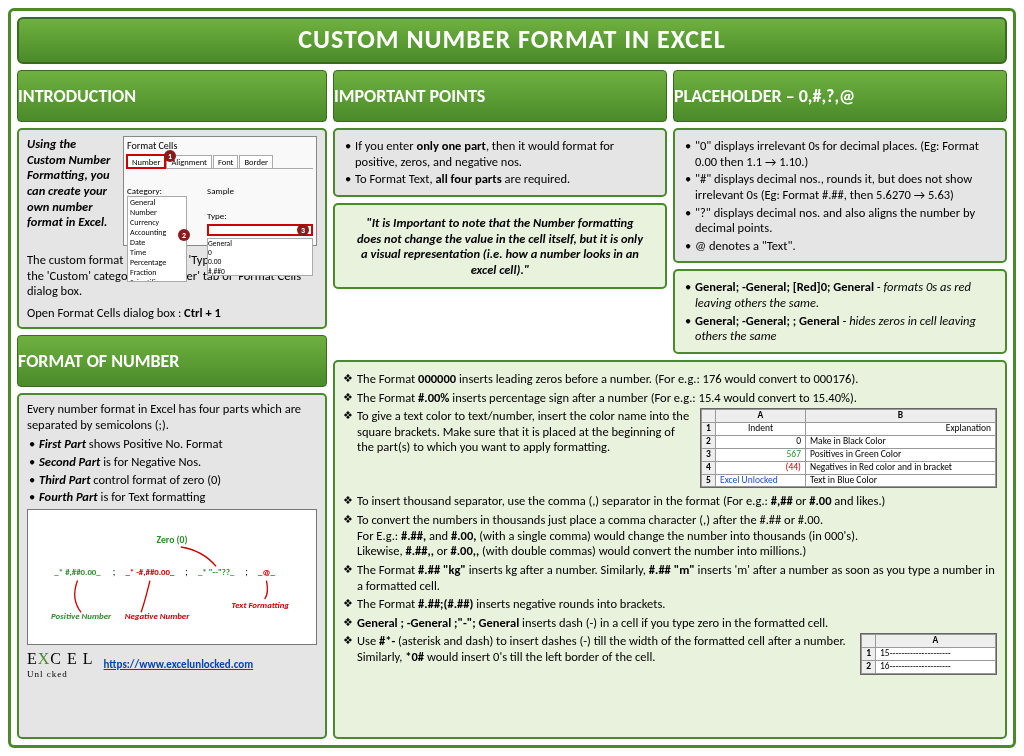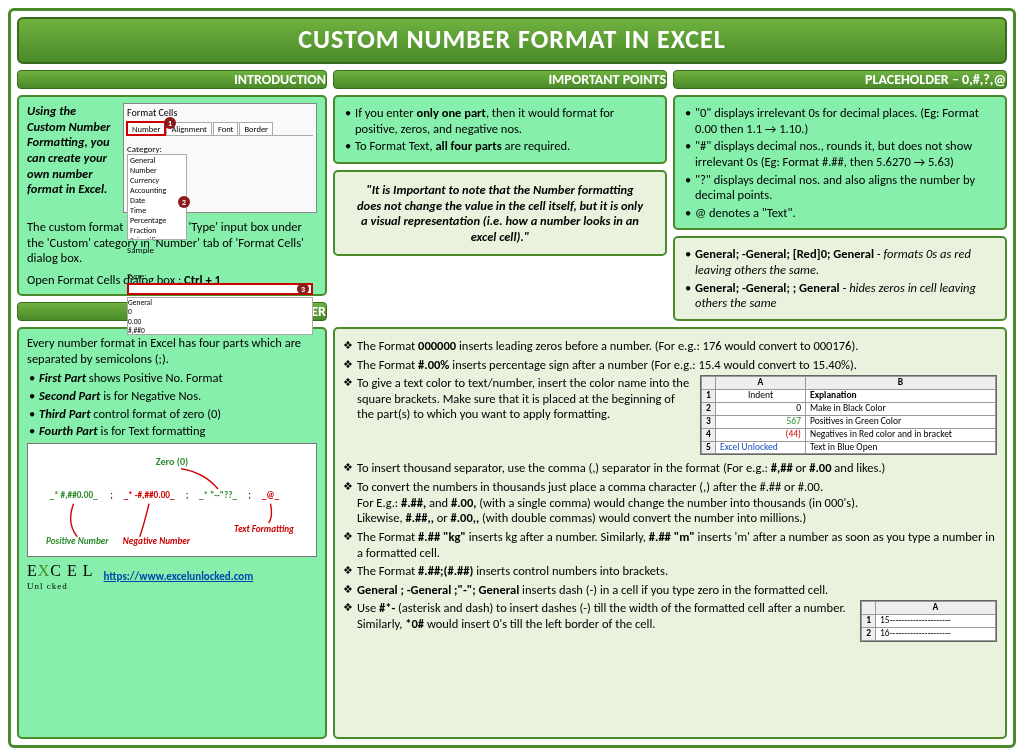--- a/index.html
+++ b/index.html
@@ -40,31 +40,31 @@
     min-height: 0;
   }
   .leftcol { width: 310px; display: flex; flex-direction: column; gap: 6px; }
   .rightcol { flex: 1; display: flex; flex-direction: column; gap: 6px; min-width: 0; }
   .row2 { display: flex; gap: 6px; }
   .half { flex: 1; display: flex; flex-direction: column; gap: 6px; }
   .hdr {
     background: linear-gradient(#6fb13f, #4a8a2a);
     color: #fff;
     font-weight: 700;
-    text-align: right;
+    text-align: left;
     border-radius: 4px;
-    padding: 0 0;
-    font-size: 14px;
+    padding: 14px 0;
+    font-size: 18px;
     border: 1px solid #3a6a20;
   }
   .box {
     border: 2px solid #4a8a2a;
     border-radius: 5px;
     padding: 6px 8px;
-    background: #86efac;
+    background: #e5e5e5;
   }
   .box.tint { background: #e8f2dc; }
   ul.bul { list-style: none; padding-left: 0; }
   ul.bul > li { position: relative; padding-left: 12px; margin: 2px 0; }
   ul.bul > li::before { content: "•"; position: absolute; left: 2px; }
   ul.dia { list-style: none; padding-left: 0; }
   ul.dia > li { position: relative; padding-left: 14px; margin: 3px 0; }
   ul.dia > li::before { content: "❖"; position: absolute; left: 0; font-size: 11px; top: 1px; }
   b { font-weight: 700; }
   i { font-style: italic; }
@@ -77,27 +77,27 @@
     font-size: 9px;
     padding: 3px;
     position: relative;
     height: 110px;
   }
   .dlg-title { font-size: 10px; margin-bottom: 2px; }
   .tabs { display: flex; gap: 1px; border-bottom: 1px solid #aaa; }
   .tab { padding: 1px 4px; border: 1px solid #aaa; border-bottom: none; background: #fff; font-size: 8.5px; }
   .tab.sel { outline: 2px solid #c00; outline-offset: -1px; position: relative; }
   .badge { position: absolute; width: 12px; height: 12px; background: #8b1a1a; color: #fff; border-radius: 50%; font-size: 8px; display: flex; align-items: center; justify-content: center; font-weight: 700; }
-  .dlg-body { display: flex; gap: 4px; margin-top: 7px; height: 95px; flex-direction: column; }
+  .dlg-body { display: flex; gap: 20px; margin-top: 16px; height: 95px; }
   .catlist { border: 1px solid #aaa; width: 60px; background: #fff; overflow: hidden; font-size: 8px; }
   .catlist div { padding: 0 2px; }
   .samp { flex: 1; }
   .typebox { border: 2px solid #c00; height: 12px; background: #fff; position: relative; margin-top: 2px; }
   .fmtlist { border: 1px solid #aaa; background: #fff; margin-top: 2px; font-size: 7.5px; height: 38px; overflow: hidden; }
-  .svgbox { border: 1px solid #777; background: #fff; height: 114px; margin-top: 4px; padding: 10px; }
+  .svgbox { border: 1px solid #777; background: #fff; height: 136px; margin-top: 4px; padding: 16px; }
   .quote { font-style: italic; font-weight: 700; text-align: center; padding: 4px 10px; font-size: 12.5px; }
   .tbl { border-collapse: collapse; font-size: 9.5px; background: #fff; }
   .tbl th, .tbl td { border: 1px solid #999; padding: 0 4px; }
   .tbl th { background: #eee; font-weight: 700; }
   .mini-tbl-wrap { float: right; margin: 0 0 2px 6px; border: 1px solid #666; }
   .tbl-title { color: #c00; font-weight: 700; font-size: 9.5px; text-align: center; border-bottom: 1px solid #999; padding: 1px 4px; }
   .footer-mini { float: right; margin-left: 6px; border: 1px solid #666; }
   .logo-row { display: flex; align-items: center; gap: 10px; margin-top: 4px; }
   .logo { font-family: Georgia, serif; font-size: 16px; letter-spacing: 1px; }
   .logo .x { color: #4a8a2a; }
@@ -249,56 +249,56 @@
               <table class="tbl">
                 <tbody>
                     <tr>
                       <th style="width:14px"></th>
                       <th style="width:90px">A</th>
                       <th style="width:190px">B</th>
                     </tr>
                 <tr>
                       <th>1</th>
                       <td style="text-align:center;font-weight:400">Indent</td>
-                      <td style="text-align:left;font-weight:700">Explanation</td>
+                      <td style="text-align:right;font-weight:400">Explanation</td>
                     </tr>
                 <tr>
                       <th>2</th>
                       <td style="text-align:right;color:#000">0</td>
                       <td>Make in Black Color</td>
                     </tr>
                 <tr>
                       <th>3</th>
                       <td style="text-align:right;color:#2e8b2e">567</td>
                       <td>Positives in Green Color</td>
                     </tr>
                 <tr>
                       <th>4</th>
                       <td style="text-align:right;color:#c00">(44)</td>
                       <td>Negatives in Red color and in bracket</td>
                     </tr>
                 <tr>
                       <th>5</th>
                       <td style="color:#1a4fc0">Excel Unlocked</td>
-                      <td>Text in Blue Open</td>
+                      <td>Text in Blue Color</td>
                     </tr>
               </tbody>
                 </table>
             </div>
             <span>To give a text color to text/number, insert the color name into the square brackets. Make sure that it is placed at the beginning of the part(s) to which you want to apply formatting.</span>
             <div style="clear:both"></div>
           </li>
           <li><span>To insert thousand separator, use the comma (,) separator in the format (For e.g.: </span><b>#,##</b><span> or </span><b>#.00</b><span> and likes.)</span></li>
           <li>
             <span>To convert the numbers in thousands just place a comma character (,) after the #.## or #.00.</span><br>
             <span>For E.g.: </span><b>#.##,</b><span> and </span><b>#.00,</b><span> (with a single comma) would change the number into thousands (in 000's).</span><br>
             <span>Likewise, </span><b>#.##,,</b><span> or </span><b>#.00,,</b><span> (with double commas) would convert the number into millions.)</span>
           </li>
           <li><span>The Format </span><b>#.## "kg"</b><span> inserts kg after a number. Similarly, </span><b>#.## "m"</b><span> inserts 'm' after a number as soon as you type a number in a formatted cell.</span></li>
-          <li><span>The Format </span><b>#.##;(#.##)</b><span> inserts control numbers into brackets.</span></li>
+          <li><span>The Format </span><b>#.##;(#.##)</b><span> inserts negative rounds into brackets.</span></li>
           <li><b>General ; -General ;"-"; General</b><span> inserts dash (-) in a cell if you type zero in the formatted cell.</span></li>
           <li>
             <div class="footer-mini">
               <table class="tbl">
                 <tbody>
                     <tr>
                       <th></th>
                       <th style="width:120px;text-align:center">A</th>
                     </tr>
                 <tr>

